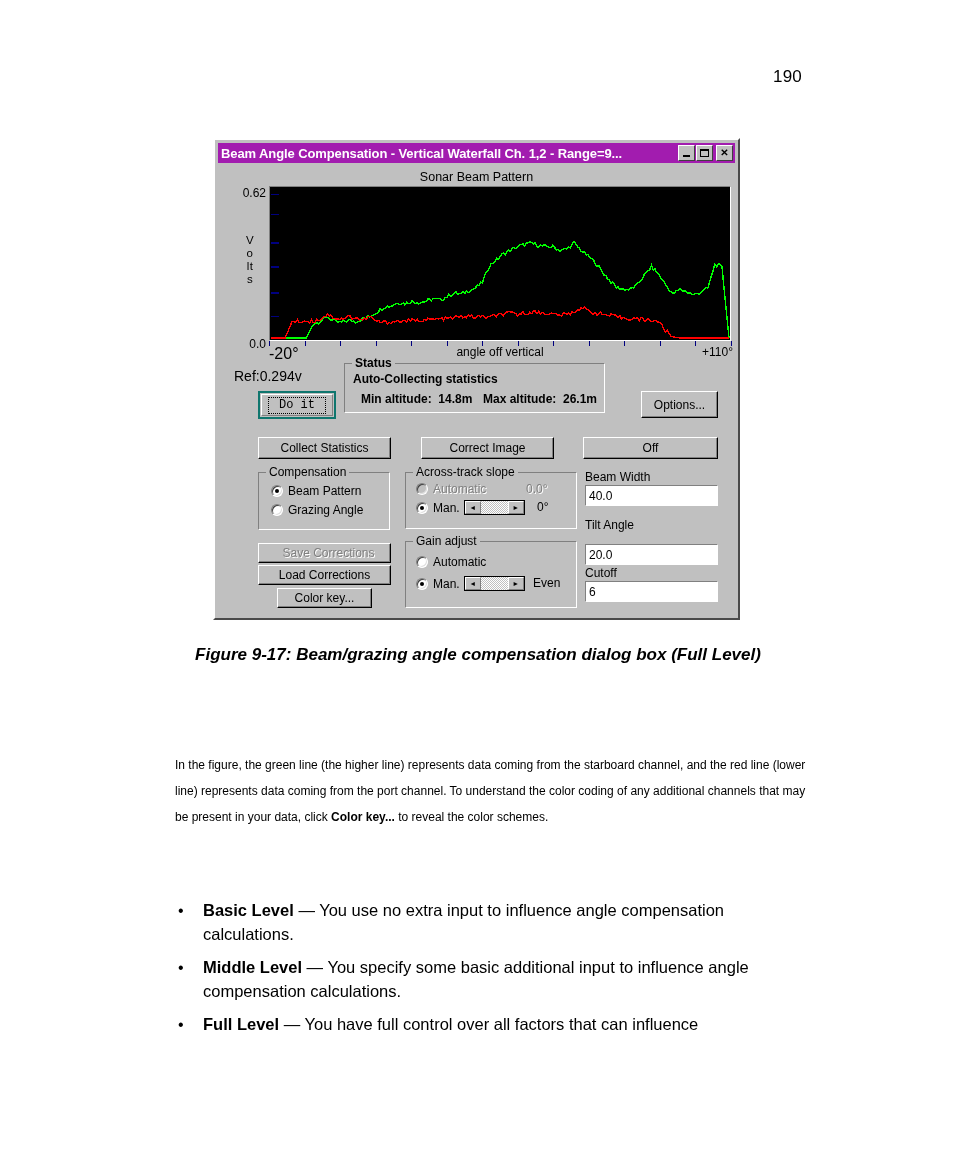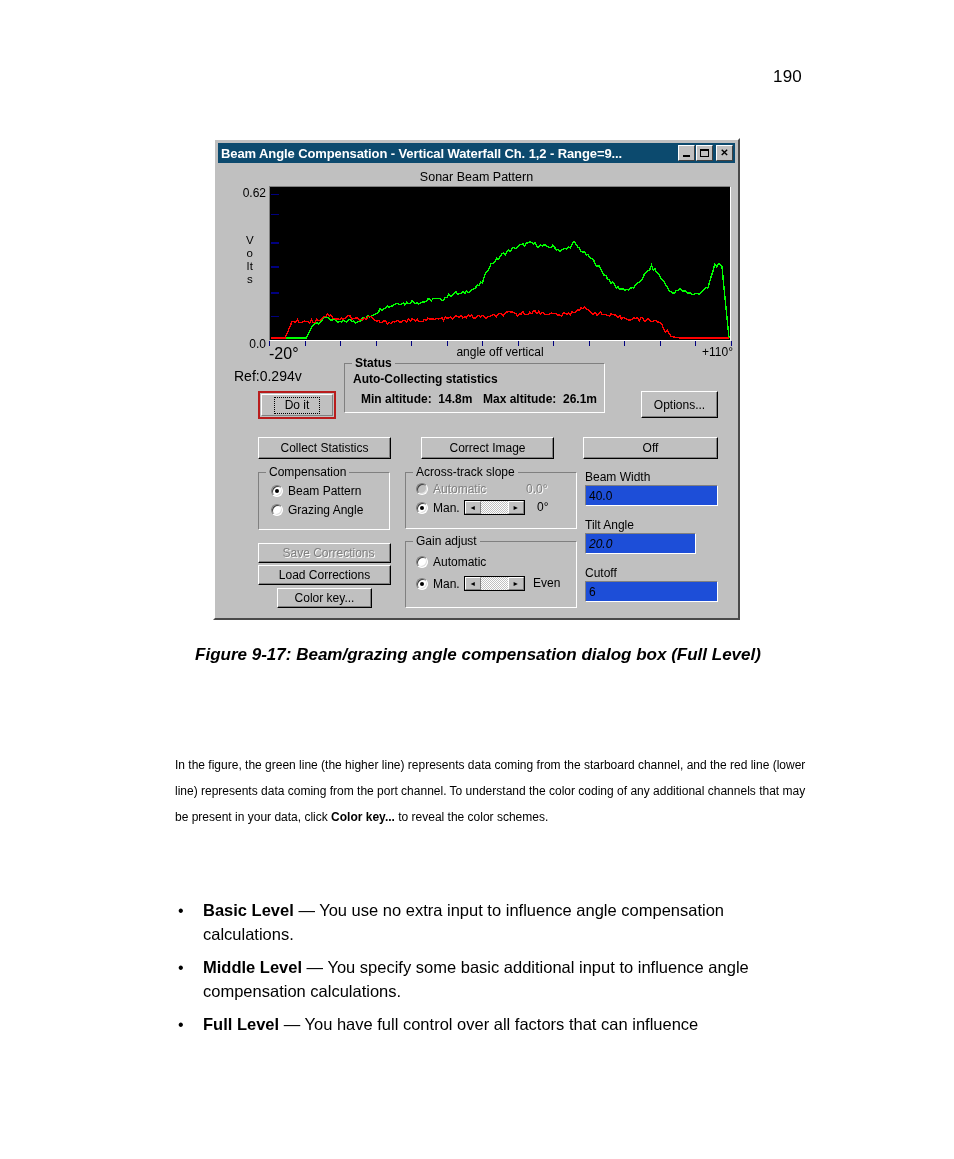--- a/index.html
+++ b/index.html
@@ -41,21 +41,21 @@
     border-bottom: 2px solid #4a4a4a;
     box-sizing: border-box;
     font-size: 12px;
   }
   .titlebar {
     position: absolute;
     left: 3px;
     top: 3px;
     right: 3px;
     height: 20px;
-    background: #0c4a6e;
+    background: #a21caf;
     display: flex;
     align-items: center;
     padding: 0 2px 0 3px;
     box-sizing: border-box;
   }
   .titlebar-text {
     color: #ffffff;
     font-size: 13px;
     font-weight: bold;
     white-space: nowrap;
@@ -222,21 +222,22 @@
   .btn::after {
     content: "";
     position: absolute;
     left: 0; top: 0; right: 0; bottom: 0;
     border-right: 1px solid #808080;
     border-bottom: 1px solid #808080;
     pointer-events: none;
   }
   .btn.disabled { color: #808080; text-shadow: 1px 1px 0 #ffffff; }
   .btn.default {
-    border: 2px solid #b91c1c;
+    border: 2px solid #0f766e;
+    font-family: Liberation Mono, monospace;
   }
   .btn.default::after { display:none; }
   .btn.default .inner {
     position: absolute;
     left: 1px; top: 1px; right: 1px; bottom: 1px;
     border-top: 1px solid #ffffff;
     border-left: 1px solid #ffffff;
     border-right: 1px solid #808080;
     border-bottom: 1px solid #808080;
     display: flex; align-items: center; justify-content: center;
@@ -315,21 +316,21 @@
   }
 
   
   .fieldlabel {
     position: absolute;
     font-size: 12px;
     color: #000;
   }
   .field {
     position: absolute;
-    background: #1d4ed8;
+    background: #ffffff;
     border-top: 1px solid #808080;
     border-left: 1px solid #808080;
     border-right: 1px solid #ffffff;
     border-bottom: 1px solid #ffffff;
     box-sizing: border-box;
     font-size: 12px;
     padding: 1px 3px;
     display: flex;
     align-items: center;
     color: #000;
@@ -529,21 +530,21 @@
     </div>
     <div style="position:absolute; left:127px; top:34px; font-size:12px;">Even</div>
   </div>
 
   <div class="fieldlabel" style="left:370px; top:330px;">Beam Width</div>
   <div class="field" style="left:370px; top:345px; width:133px; height:21px;">
     <span>40.0</span>
   </div>
 
   <div class="fieldlabel" style="left:370px; top:378px;">Tilt Angle</div>
-  <div class="field" style="left:370px; top:393px; width:111px; height:21px;font-style:italic;">
+  <div class="field" style="left:370px; top:404px; width:133px; height:21px;">
     <span>20.0</span>
   </div>
 
   <div class="fieldlabel" style="left:370px; top:426px;">Cutoff</div>
   <div class="field" style="left:370px; top:441px; width:133px; height:21px;">
     <span>6</span>
   </div>
 </div>
 
 <div class="fig-caption">Figure 9-17: Beam/grazing angle compensation dialog box (Full Level)</div>

